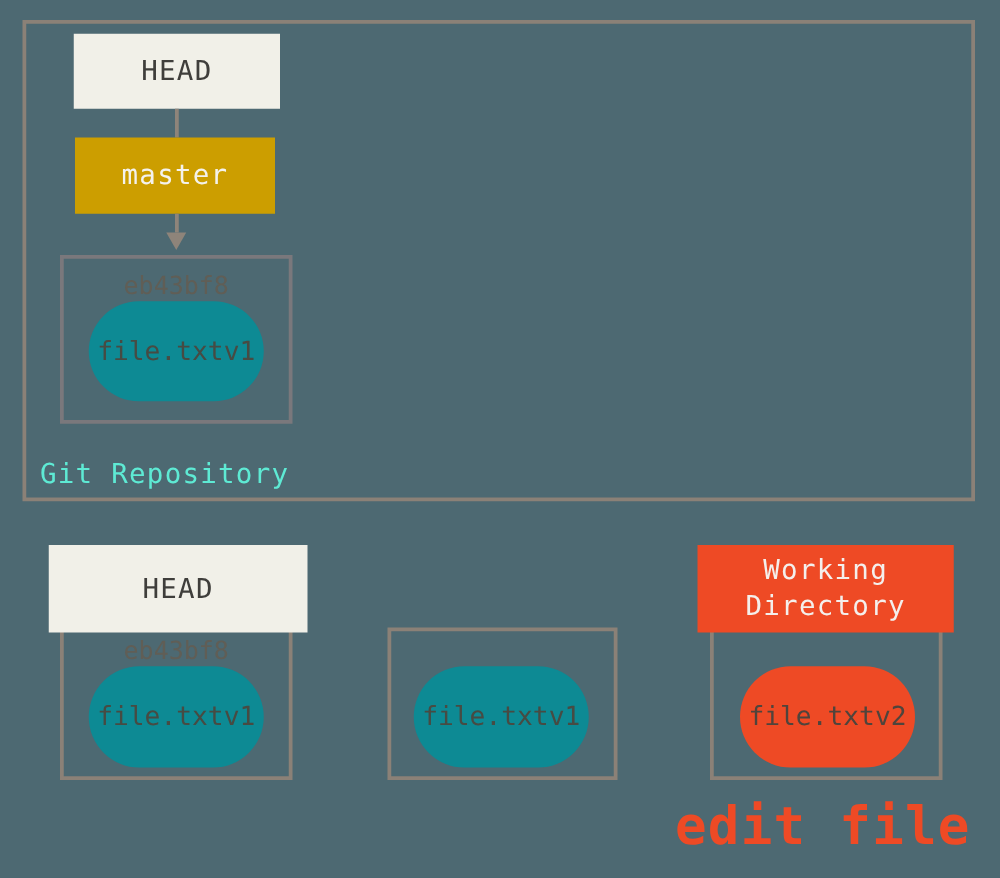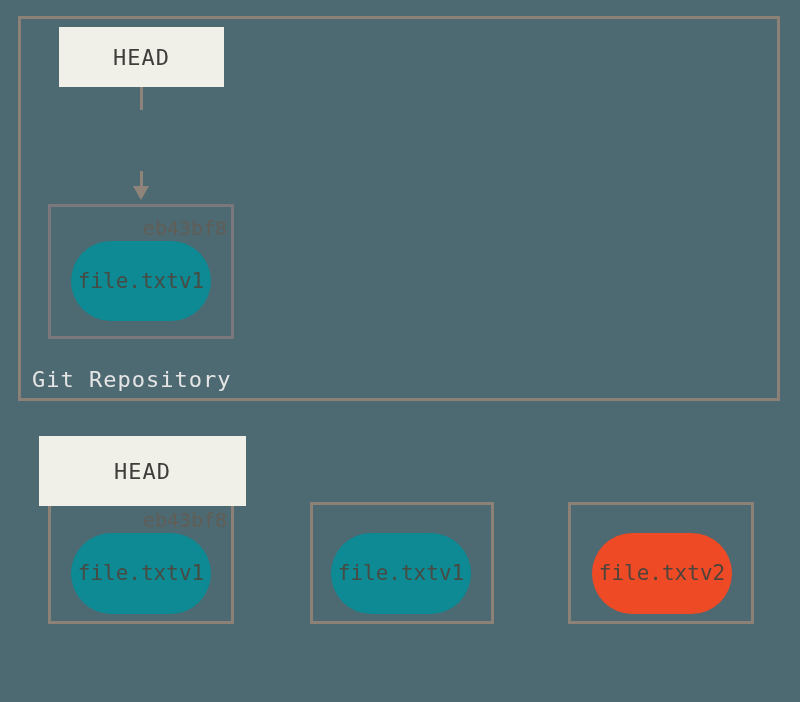--- a/index.html
+++ b/index.html
@@ -7,21 +7,21 @@
     position:relative;width:800px;height:702px;background:#4d6972;overflow:hidden;
     font-family:"DejaVu Sans Mono","Liberation Mono",monospace;
   }
   
   .repo-box{
     position:absolute;left:18px;top:16px;width:762px;height:385px;
     border:3px solid #8b8177;box-sizing:border-box;
   }
   .repo-label{
     position:absolute;left:11px;bottom:6px;
-    font-size:22px;color:#e5e5e5;letter-spacing:1px;
+    font-size:22px;color:#5eead4;letter-spacing:1px;
   }
   .hbox{
     position:absolute;box-sizing:border-box;text-align:center;
     font-size:22px;letter-spacing:1px;
     display:flex;align-items:center;justify-content:center;
   }
   .head-top{left:59px;top:27px;width:165px;height:60px;background:#f1f0e8;color:#3f3e3b;}
   .master{left:60px;top:110px;width:160px;height:61px;background:#cc9e00;color:#f4f2ec;}
   .vline{position:absolute;width:3px;background:#8e847a;}
   .line1{left:140px;top:87px;height:23px;}
@@ -30,21 +30,21 @@
     position:absolute;left:133px;top:186px;width:0;height:0;
     border-left:8px solid transparent;border-right:8px solid transparent;
     border-top:14px solid #8e847a;
   }
   .commit-box{
     position:absolute;left:48px;top:204px;width:186px;height:135px;
     border:3px solid #7a787c;box-sizing:border-box;
   }
   .hash{
     position:absolute;width:100%;text-align:center;
-    font-size:20px;color:#605e56;padding-left:44px;
+    font-size:20px;color:#605e56;
   }
   .hash-top{top:9px;}
   .bubble{
     position:absolute;border-radius:41px;
     display:flex;flex-direction:row;align-items:center;justify-content:center;
     font-size:21px;line-height:27px;
   }
   .bubble span{display:block;}
   .teal-bubble{background:#0d8a94;color:#474b43;}
   .orange-bubble{background:#ee4a25;color:#4f443c;}
@@ -84,20 +84,23 @@
   <div class="repo-box">
     <div class="repo-label">Git Repository</div>
   </div>
 
   <div class="hbox head-top">
     <span>HEAD</span>
   </div>
 
   <div class="vline line1"></div>
 
+  <div class="hbox master">
+    <span>master</span>
+  </div>
 
   <div class="vline line2"></div>
   <div class="arrowhead"></div>
 
   <div class="commit-box">
     <div class="hash hash-top">eb43bf8</div>
     <div class="bubble teal-bubble bubble-top">
       <span>file.txt</span>
       <span>v1</span>
     </div>
@@ -112,20 +115,24 @@
     <span>file.txt</span>
     <span>v1</span>
   </div>
 
   <div class="outline-box col2-outline"></div>
   <div class="bubble teal-bubble bubble-b col2-bubble">
     <span>file.txt</span>
     <span>v1</span>
   </div>
 
+  <div class="col-header col3-header">
+    <span class="wrap">Working Directory</span>
+  </div>
   <div class="outline-box col3-outline"></div>
   <div class="bubble orange-bubble bubble-b col3-bubble">
     <span>file.txt</span>
     <span>v2</span>
   </div>
 
+  <div class="edit-file">edit file</div>
 
 </div>
 
 </body></html>

